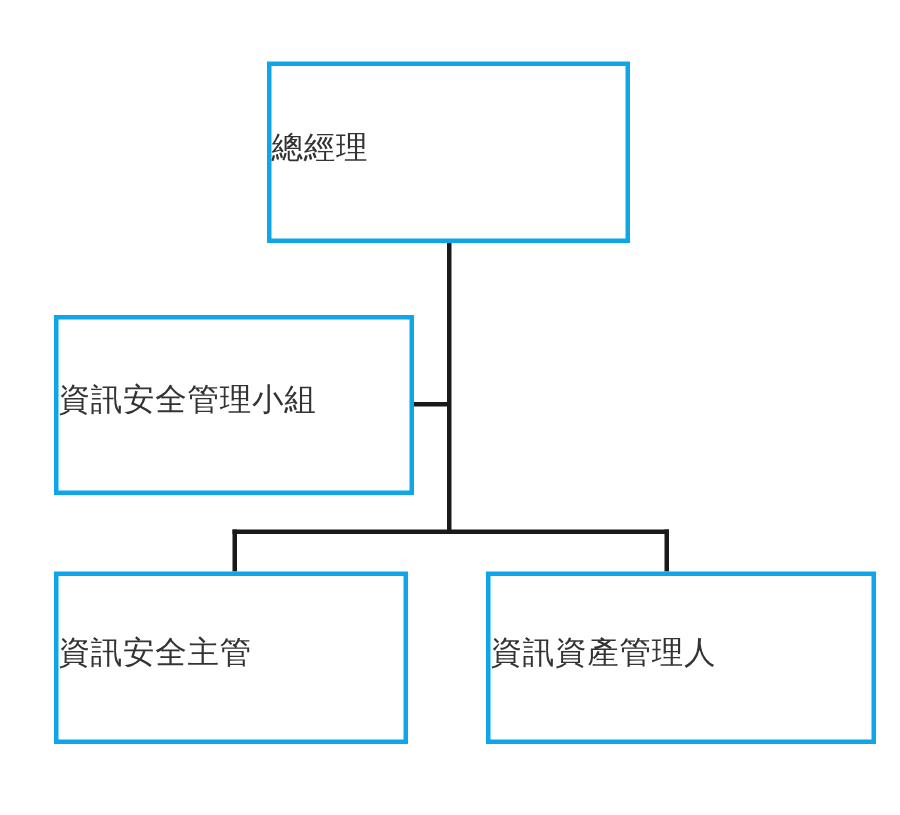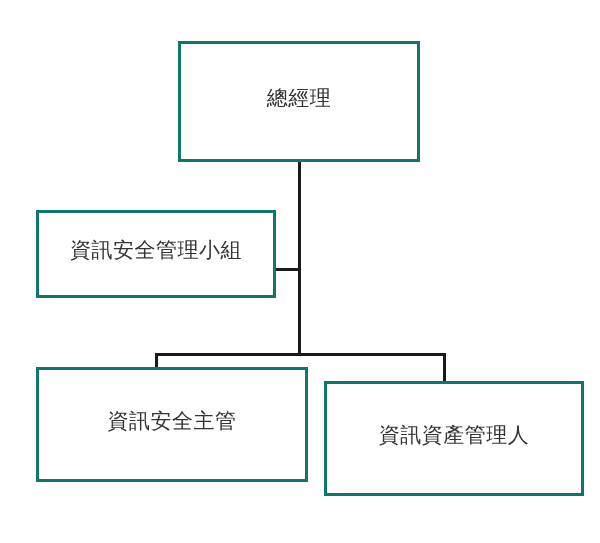--- a/index.html
+++ b/index.html
@@ -15,24 +15,23 @@
     position: relative;
     width: 600px;
     height: 543px;
     background: #ffffff;
     overflow: hidden;
   }
   .node {
     position: absolute;
     box-sizing: border-box;
     background: #ffffff;
-    border: 3px solid #0f766e;
+    border: 3px solid #0ea5e9;
     display: flex;
     align-items: center;
-    justify-content: center;
   }
   .node-label {
     font-family: "DejaVu Sans", "Liberation Sans", sans-serif;
     font-size: 21px;
     line-height: 1.2;
     color: #333333;
     letter-spacing: 0.5px;
     white-space: nowrap;
     text-align: center;
     position: relative;
@@ -40,22 +39,22 @@
   }
   .connector {
     position: absolute;
     background: #1a1a1a;
   }
   .connector.v { width: 3px; }
   .connector.h { height: 3px; }
 
   
   #node-ceo        { left: 178px; top: 41px;  width: 242px; height: 121px; }
-  #node-isms-team  { left: 36px;  top: 210px; width: 240px; height: 88px; }
-  #node-iso        { left: 36px;  top: 367px; width: 272px; height: 115px; }
+  #node-isms-team  { left: 36px;  top: 210px; width: 240px; height: 120px; }
+  #node-iso        { left: 36px;  top: 381px; width: 236px; height: 115px; }
   #node-asset-mgr  { left: 324px; top: 381px; width: 260px; height: 115px; }
 
   
   #conn-trunk        { left: 298px; top: 160px; height: 196px; }
   #conn-team-stub    { left: 274px; top: 268px; width: 26px;  }
   #conn-dist-bar     { left: 155px; top: 353px; width: 291px; }
   #conn-drop-left    { left: 155px; top: 353px; height: 30px; }
   #conn-drop-right   { left: 443px; top: 353px; height: 30px; }
 </style>
 </head>

